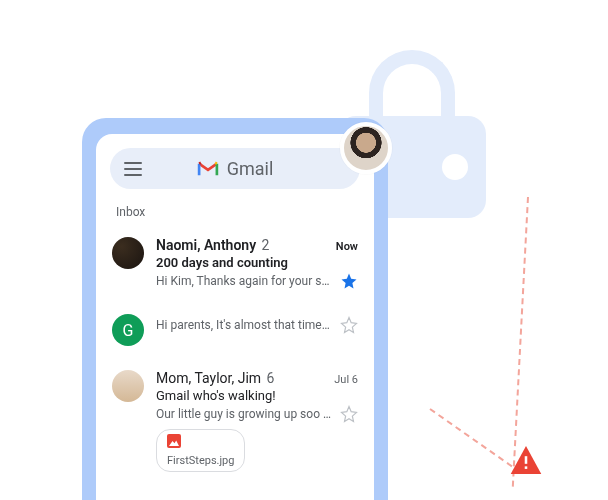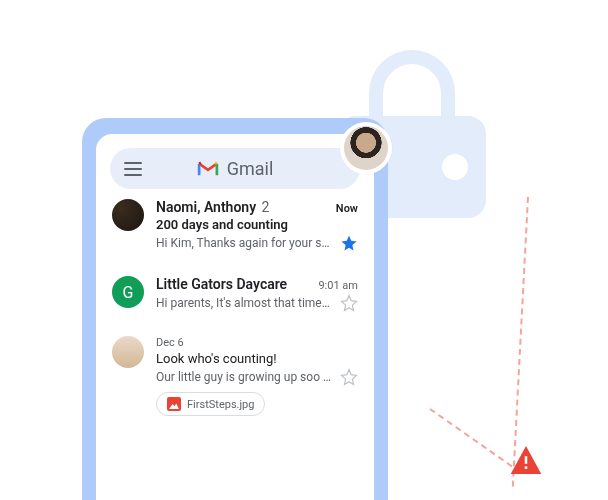--- a/index.html
+++ b/index.html
@@ -51,21 +51,21 @@
   .senders.bold { font-weight: 600; }
   .count { color: #5f6368; font-weight: 400; margin-left: 2px; }
   .time { font-size: 11px; color: #5f6368; white-space: nowrap; }
   .time.bold { color: #202124; font-weight: 600; }
   .subject { font-size: 13px; color: #202124; margin-top: 2px; white-space: nowrap; overflow: hidden; text-overflow: ellipsis; }
   .subject.bold { font-weight: 600; }
   .snippet-row { display: flex; justify-content: space-between; align-items: center; gap: 8px; margin-top: 2px; }
   .snippet { font-size: 12px; color: #5f6368; white-space: nowrap; overflow: hidden; text-overflow: ellipsis; flex: 1; }
   .star { width: 18px; height: 18px; flex-shrink: 0; }
   .star svg { width: 100%; height: 100%; display: block; }
-  .attach-chip { display: inline-flex; align-items: flex-end; gap: 6px; border: 1px solid #dadce0; border-radius: 14px; padding: 4px 10px; margin-top: 6px; font-size: 11px; color: #5f6368; }
+  .attach-chip { display: inline-flex; align-items: flex-start; gap: 6px; border: 1px solid #dadce0; border-radius: 14px; padding: 4px 10px; margin-top: 6px; font-size: 11px; color: #5f6368; flex-direction: column; }
   .attach-chip .img-ic { width: 14px; height: 14px; background: #ea4335; border-radius: 2px; position: relative; }
   .attach-chip .img-ic::after { content:""; position:absolute; left:2px; right:2px; bottom:2px; top:5px; background:#fff; clip-path: polygon(0 100%, 35% 30%, 55% 60%, 72% 20%, 100% 100%); }
 
   
   .padlock { position: absolute; left: 338px; top: 50px; width: 148px; height: 168px; }
   .pad-shackle { position: absolute; left: 50%; top: 0; transform: translateX(-50%); width: 86px; height: 74px; border: 14px solid #e3ecfb; border-bottom: none; border-radius: 44px 44px 0 0; }
   .pad-body { position: absolute; left: 0; top: 66px; width: 148px; height: 102px; background: #e3ecfb; border-radius: 18px; }
   .pad-hole { position: absolute; right: 18px; top: 50%; transform: translateY(-50%); width: 26px; height: 26px; background: #fff; border-radius: 50%; }
 
   
@@ -121,20 +121,21 @@
             <path d="M22 3 L22 16" stroke="#34a853" stroke-width="3"></path>
             <path d="M2 3 L4 2" stroke="#c5221f" stroke-width="3"></path>
             <path d="M22 3 L20 2" stroke="#fbbc04" stroke-width="3"></path>
           </svg>
         </span>
         <span class="brand-text">Gmail</span>
       </div>
       <span style="width:18px"></span>
     </div>
 
+    <div class="inbox-label">Inbox</div>
 
     <div class="email-list">
 
       <div class="email-item">
         <div class="avatar naomi"></div>
         <div class="email-body">
           <div class="line1">
             <span class="senders bold">
               <span>Naomi, Anthony</span>
               <span class="count">2</span>
@@ -149,42 +150,42 @@
                   <path d="M12 2l2.9 6.9L22 10l-5.5 4.8L18 22l-6-3.6L6 22l1.5-7.2L2 10l7.1-1.1z" fill="#1a73e8"></path>
                 </svg>
             </span>
           </div>
         </div>
       </div>
 
       <div class="email-item">
         <div class="avatar g">G</div>
         <div class="email-body">
-          <div class="line1">
-            <span class="senders bold">Little Gators Daycare</span>
-            <span class="time">9:01 am</span>
-          </div>
           <div class="snippet-row">
             <div class="snippet">Hi parents, It's almost that time…</div>
             <span class="star">
               <svg viewBox="0 0 24 24">
                   <path d="M12 2l2.9 6.9L22 10l-5.5 4.8L18 22l-6-3.6L6 22l1.5-7.2L2 10l7.1-1.1z" fill="none" stroke="#bdc1c6" stroke-width="1.6"></path>
                 </svg>
             </span>
           </div>
         </div>
       </div>
 
       <div class="email-item">
         <div class="avatar mom"></div>
         <div class="email-body">
           <div class="line1">
-            <span class="time">Dec 6</span>
-          </div>
-          <div class="subject">Look who's counting!</div>
+            <span class="senders">
+              <span>Mom, Taylor, Jim</span>
+              <span class="count">6</span>
+            </span>
+            <span class="time">Jul 6</span>
+          </div>
+          <div class="subject">Gmail who's walking!</div>
           <div class="snippet-row">
             <div class="snippet">Our little guy is growing up soo fast</div>
             <span class="star">
               <svg viewBox="0 0 24 24">
                   <path d="M12 2l2.9 6.9L22 10l-5.5 4.8L18 22l-6-3.6L6 22l1.5-7.2L2 10l7.1-1.1z" fill="none" stroke="#bdc1c6" stroke-width="1.6"></path>
                 </svg>
             </span>
           </div>
           <div class="attach-chip">
             <span class="img-ic"></span>

